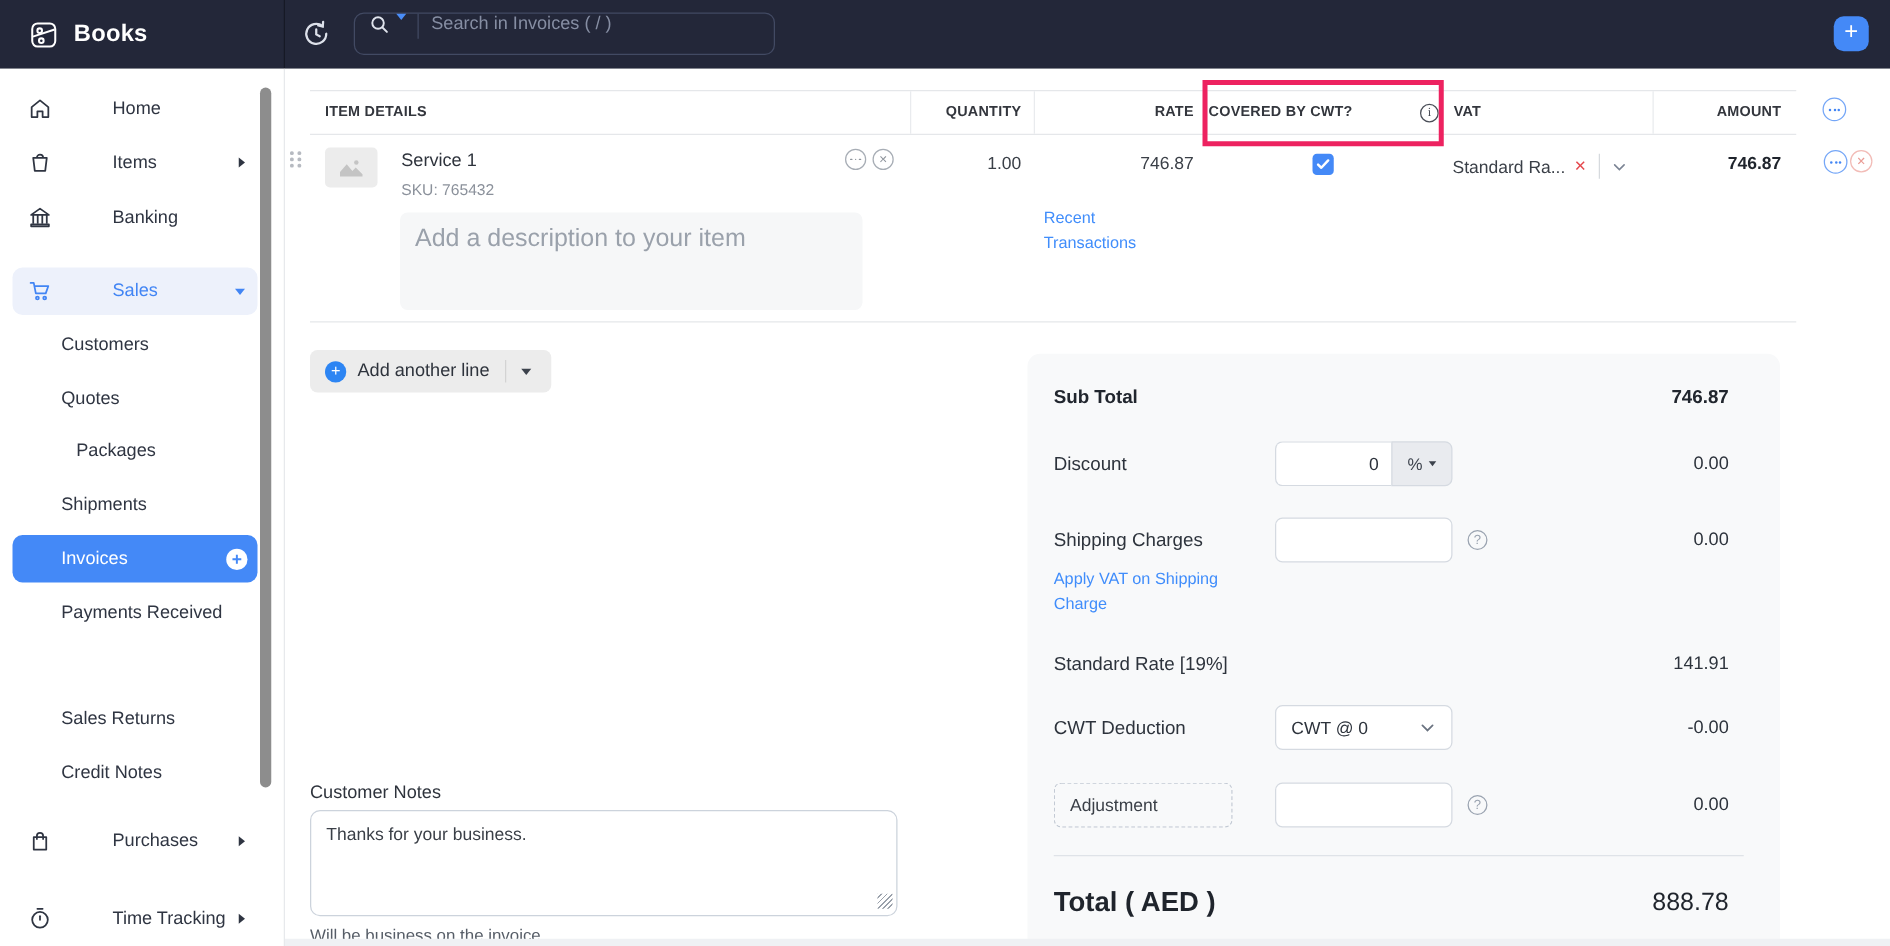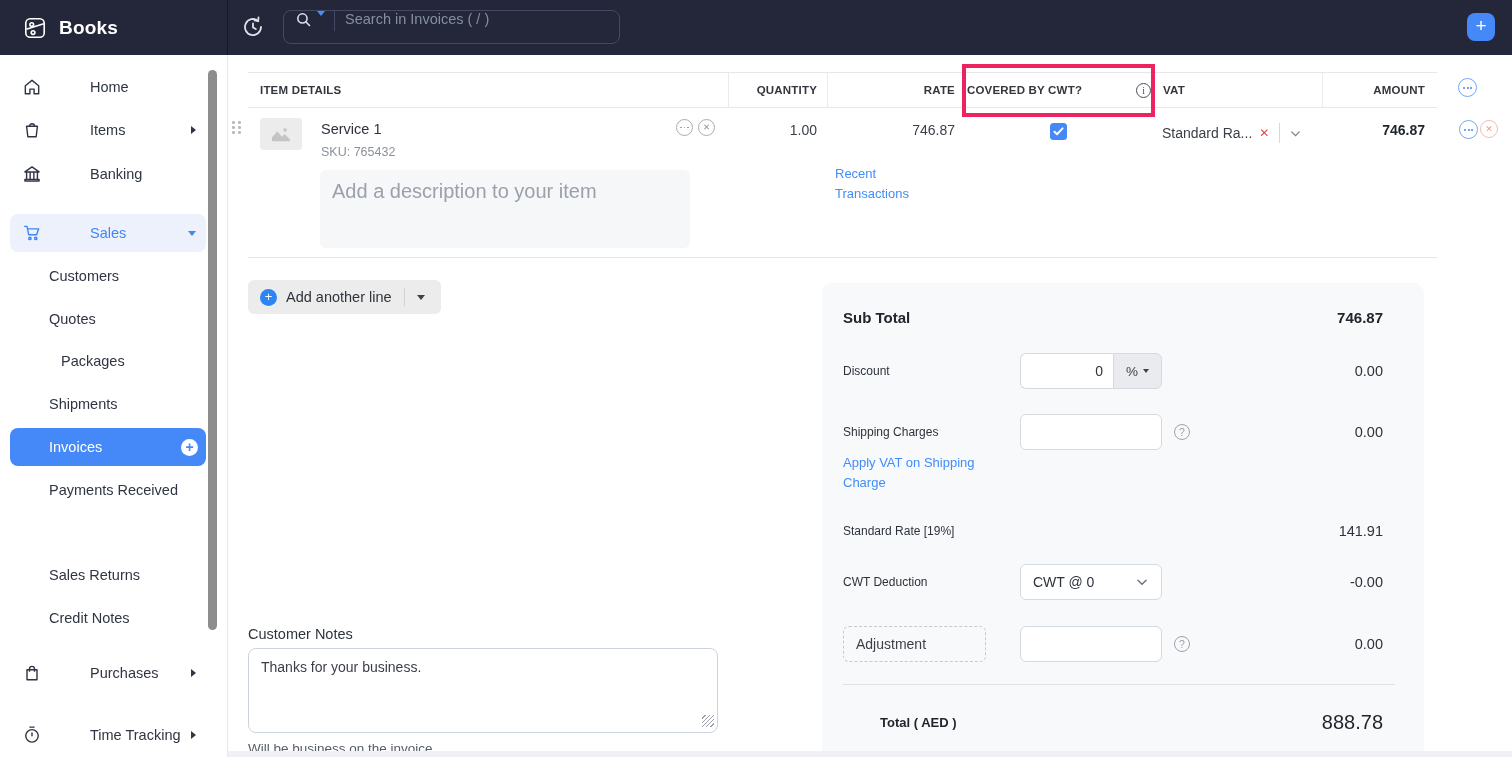--- a/index.html
+++ b/index.html
@@ -120,21 +120,21 @@
     border-radius:8px; padding:10px 12px; font-size:14px; color:#3a3f47; resize:none; outline:none;
     font-family:"Liberation Sans",sans-serif; background:#fff; }
   .notes-resize { position:absolute; left:474px; top:660px; width:12px; height:12px;
     background:repeating-linear-gradient(135deg,transparent,transparent 2px,#9aa1ab 2px,#9aa1ab 3px); }
   .notes-helper { position:absolute; left:20px; top:686px; font-size:13.5px; color:#565d67; }
 
   
   .summary { position:absolute; left:594px; top:228px; width:602px; height:540px; background:#f8f9fa;
     border-radius:10px; }
   .srow { position:absolute; left:21px; right:41px; display:flex; align-items:center; }
-  .slabel { font-size:12px; color:#2d333c; }
+  .slabel { font-size:15px; color:#2d333c; }
   .samount { margin-left:auto; font-size:14.5px; color:#2d333c; }
   .srow.subtotal { top:20px; height:28px; }
   .srow.subtotal .slabel, .srow.subtotal .samount { font-weight:700; font-size:15px; color:#21262e; }
   .srow.discount { top:70px; height:36px; }
   .disc-group { position:absolute; left:177px; top:0; height:36px; display:flex; }
   .disc-input { width:93px; height:36px; border:1px solid #d5dae1; border-right:none; border-radius:6px 0 0 6px;
     text-align:right; padding:0 10px; font-size:14px; color:#2d333c; outline:none; background:#fff;
     font-family:"Liberation Sans",sans-serif; }
   .disc-unit { width:49px; height:36px; background:#e9ebef; border:1px solid #d5dae1; border-radius:0 6px 6px 0;
     display:flex; align-items:center; justify-content:center; font-size:13.5px; color:#3c424c; cursor:pointer; }
@@ -152,21 +152,21 @@
   .srow.cwt { top:281px; height:36px; }
   .cwt-select { position:absolute; left:177px; top:0; width:142px; height:36px; border:1px solid #d5dae1;
     border-radius:6px; background:#fff; display:flex; align-items:center; padding:0 12px; cursor:pointer; }
   .cwt-select .sel-text { font-size:14px; color:#2d333c; }
   .cwt-select .sel-chev { margin-left:auto; color:#6a7380; }
   .srow.adjust { top:343px; height:36px; }
   .adjust-box { width:143px; height:36px; border:1.5px dashed #c3cad4; border-radius:6px; display:flex;
     align-items:center; padding:0 12px; font-size:14px; color:#3a3f47; cursor:pointer; background:transparent; }
   .sum-divider { position:absolute; left:21px; right:29px; top:401px; height:1px; background:#dfe3e8; }
   .srow.total { top:422px; height:34px; }
-  .srow.total .slabel { font-weight:700; font-size:13px; color:#1f242c;margin-left:37px; }
+  .srow.total .slabel { font-weight:700; font-size:22px; color:#1f242c; }
   .srow.total .samount { font-weight:400; font-size:20px; color:#1f242c; }
 
   .bottom-strip { position:absolute; left:0; right:0; bottom:0; height:6px; background:#eff1f4; }
 </style>
 </head>
 <body>
 
 <div class="topbar">
   <div class="logo-zone">
     <svg class="logo-icon" viewBox="0 0 24 24" fill="none" stroke="#fff" stroke-width="1.5">

